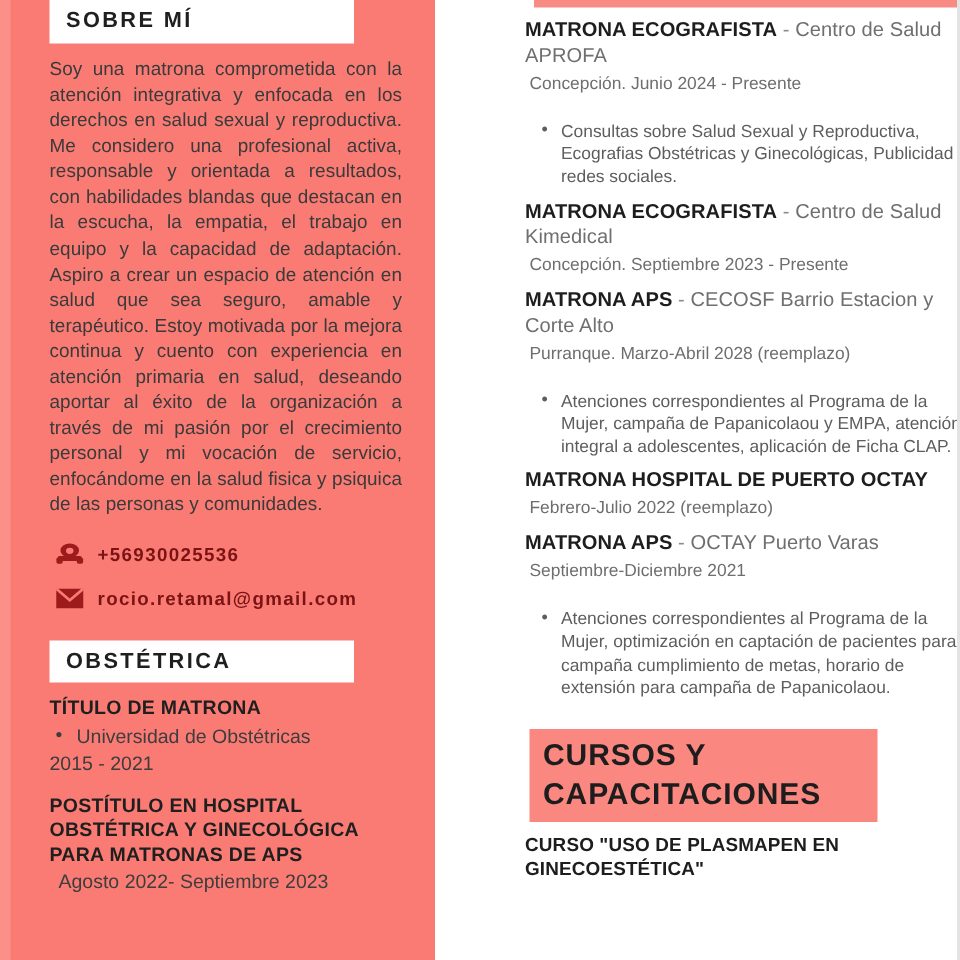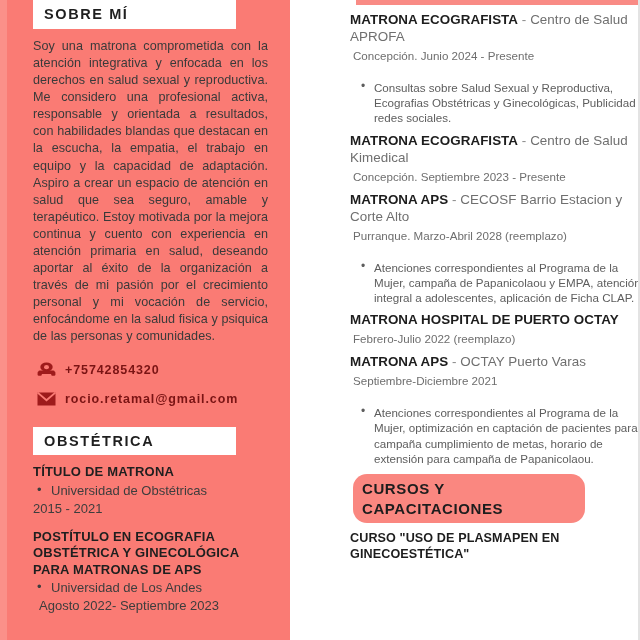--- a/index.html
+++ b/index.html
@@ -179,29 +179,28 @@
     position: absolute;
     left: 11px;
     top: -1px;
     font-size: 12px;
   }
 
   .courses-banner {
     background: #fa8780;
     color: #1d1d1d;
     font-weight: bold;
-    font-size: 15px;
+    font-size: 20px;
     letter-spacing: 0.6px;
     padding: 5px 0 5px 9px;
     width: 232px;
     box-sizing: border-box;
-    margin-top: 8px;
+    margin-top: 20px;
     margin-left: 3px;
     line-height: 1.3;
-    border-radius: 14px;
   }
   .course { margin-top: 7px; }
   .course-title {
     font-size: 12.6px;
     font-weight: bold;
     color: #1d1d1d;
     line-height: 16px;
     letter-spacing: 0.1px;
   }
 </style>
@@ -222,21 +221,21 @@
         <div class="contact-row">
           <span class="contact-icon">
             <svg width="19" height="15" viewBox="0 0 19 15" fill="#9e1b1b">
               <ellipse cx="9.5" cy="5" rx="6.2" ry="4.6"></ellipse>
               <rect x="1.4" y="8.6" width="16.2" height="3.4" rx="1.4"></rect>
               <rect x="0.6" y="9.6" width="4.2" height="4.2" rx="1.2"></rect>
               <rect x="14.2" y="9.6" width="4.2" height="4.2" rx="1.2"></rect>
               <ellipse cx="9.5" cy="5.2" rx="2.5" ry="2.1" fill="#fa7b74"></ellipse>
             </svg>
           </span>
-          <span class="contact-text">+75742854320</span>
+          <span class="contact-text">+56930025536</span>
         </div>
 
         <div class="contact-row">
           <span class="contact-icon">
             <svg width="19" height="14" viewBox="0 0 19 14">
               <rect x="0.5" y="0.5" width="18" height="13" fill="#9e1b1b"></rect>
               <path d="M0.5 0.5 L9.5 8.2 L18.5 0.5" fill="none" stroke="#fa7b74" stroke-width="1.8"></path>
             </svg>
           </span>
           <span class="contact-text">rocio.retamal@gmail.com</span>
@@ -246,22 +245,21 @@
       <div class="form-block">
         <div class="section-header">OBSTÉTRICA</div>
 
         <div>
           <div class="edu-title">TÍTULO DE MATRONA</div>
           <div class="edu-bullet">Universidad de Obstétricas</div>
           <div class="edu-sub">2015 - 2021</div>
         </div>
 
         <div style="margin-top:12px;">
-          <div class="edu-title">POSTÍTULO EN ECOGRAFIA OBSTÉTRICA Y GINECOLÓGICA PARA MATRONAS DE APS</div>
-          <div class="edu-bullet">Universidad de Los Andes</div>
+          <div class="edu-title">POSTÍTULO EN HOSPITAL OBSTÉTRICA Y GINECOLÓGICA PARA MATRONAS DE APS</div>
           <div class="edu-sub" style="padding-left:6px;">Agosto 2022- Septiembre 2023</div>
 
         </div>
       </div>
 
     </div>
   </div>
 
   <div class="right-col">
     <div class="right-inner">

